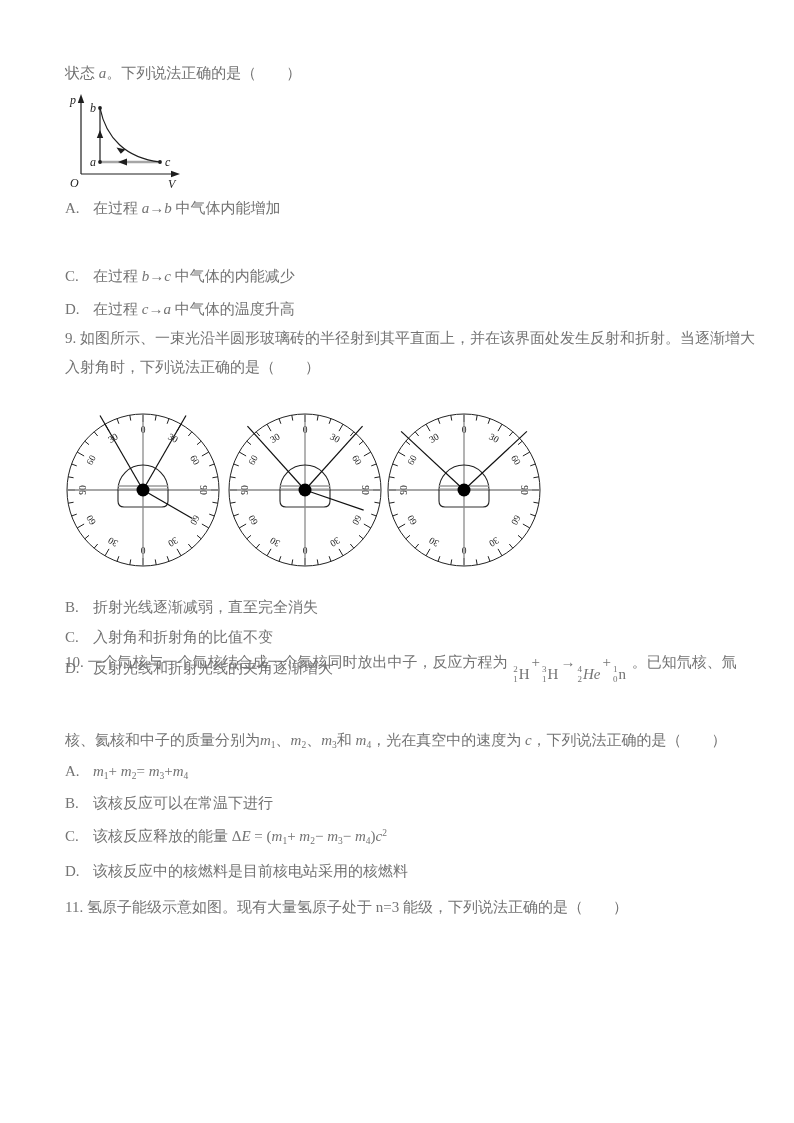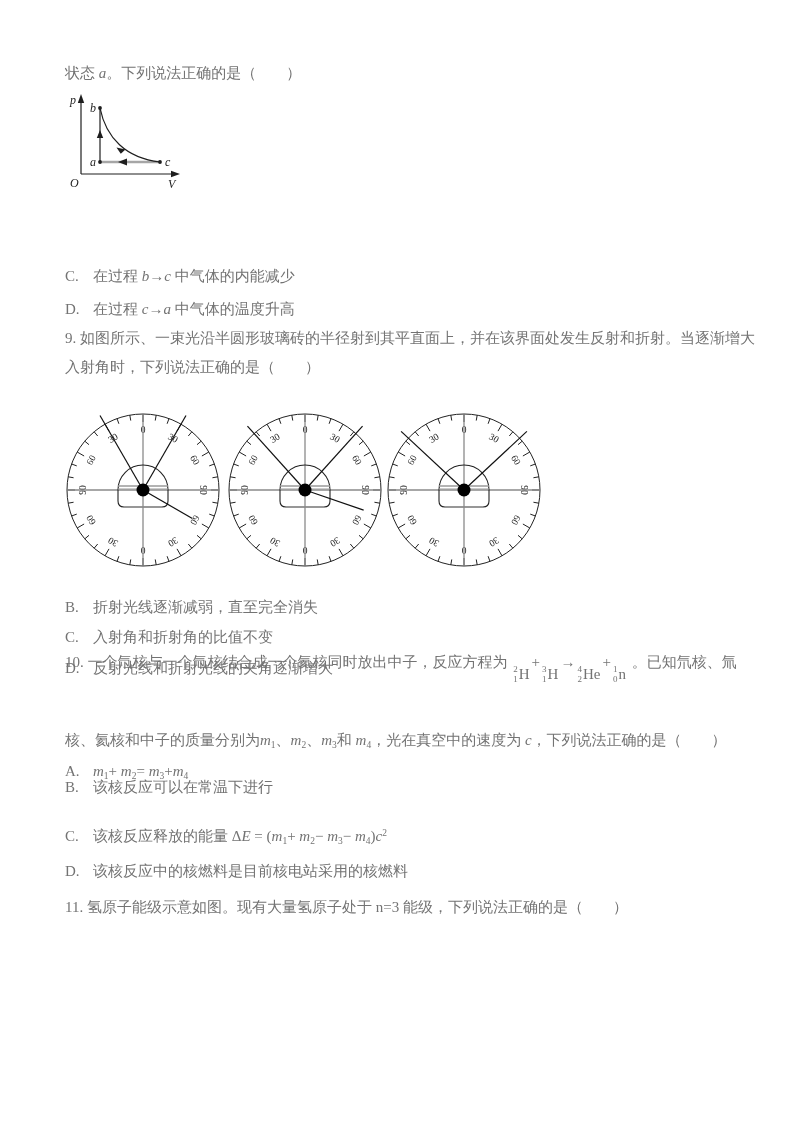--- a/index.html
+++ b/index.html
@@ -10,21 +10,21 @@
     font-size:15px;color:#737373;
   }
   .line,.opt{position:absolute;left:65px;white-space:nowrap;line-height:23px;}
   .letter{display:inline-block;min-width:28px;}
   i{font-style:italic;font-family:"Liberation Serif","DejaVu Serif",serif;}
   sub{font-size:9.5px;vertical-align:-3px;line-height:0;}
   sup{font-size:9.5px;vertical-align:5px;line-height:0;}
   .nuc{display:inline-flex;align-items:center;vertical-align:-5px;margin:0 2px;}
   .nuc .st{display:inline-flex;flex-direction:column;align-items:center;
     font-size:9px;line-height:1.15;margin-right:1px;}
-  .nuc .it{}
+  .nuc .it{font-style:italic;}
   svg{position:absolute;}
   .pvlab{font-style:italic;font-size:12px;fill:#1e1e1e;}
   .scale-num{font-size:9.5px;fill:#222222;}
 </style>
 </head>
 <body>
 
 <div class="page">
 
   <div class="line" style="top:62px">状态 <i>a</i>。下列说法正确的是（　　）</div>
@@ -49,20 +49,23 @@
     <circle cx="96" cy="70" r="1.9" fill="#1e1e1e"></circle>
 
     <text x="6" y="12" class="pvlab">p</text>
     <text x="104" y="96" class="pvlab">V</text>
     <text x="6" y="95" class="pvlab">O</text>
     <text x="26" y="20" class="pvlab">b</text>
     <text x="26" y="74" class="pvlab">a</text>
     <text x="101" y="74" class="pvlab">c</text>
   </svg>
 
+  <div class="opt" style="top:197px">
+    <span class="letter">A.</span><span>在过程 <i>a</i>→<i>b</i> 中气体内能增加</span>
+  </div>
   <div class="opt" style="top:265px">
     <span class="letter">C.</span><span>在过程 <i>b</i>→<i>c</i> 中气体的内能减少</span>
   </div>
   <div class="opt" style="top:298px">
     <span class="letter">D.</span><span>在过程 <i>c</i>→<i>a</i> 中气体的温度升高</span>
   </div>
 
   <div class="line" style="top:327px">9. 如图所示、一束光沿半圆形玻璃砖的半径射到其平直面上，并在该界面处发生反射和折射。当逐渐增大</div>
   <div class="line" style="top:356px">入射角时，下列说法正确的是（　　）</div>
 
@@ -284,21 +287,21 @@
           <span>1</span>
           <span>0</span>
         </span>
         <span>n</span>
       </span> 。已知氘核、氚</div>
   <div class="line" style="top:729px">核、氦核和中子的质量分别为<i>m</i><sub>1</sub>、<i>m</i><sub>2</sub>、<i>m</i><sub>3</sub>和 <i>m</i><sub>4</sub>，光在真空中的速度为 <i>c</i>，下列说法正确的是（　　）</div>
 
   <div class="opt" style="top:760px">
     <span class="letter">A.</span><span><i>m</i><sub>1</sub>+ <i>m</i><sub>2</sub>= <i>m</i><sub>3</sub>+<i>m</i><sub>4</sub></span>
   </div>
-  <div class="opt" style="top:776px">
+  <div class="opt" style="top:792px">
     <span class="letter">B.</span><span>该核反应可以在常温下进行</span>
   </div>
   <div class="opt" style="top:825px">
     <span class="letter">C.</span><span>该核反应释放的能量 Δ<i>E</i> = (<i>m</i><sub>1</sub>+ <i>m</i><sub>2</sub>− <i>m</i><sub>3</sub>− <i>m</i><sub>4</sub>)<i>c</i><sup>2</sup></span>
   </div>
   <div class="opt" style="top:860px">
     <span class="letter">D.</span><span>该核反应中的核燃料是目前核电站采用的核燃料</span>
   </div>
 
   <div class="line" style="top:896px">11. 氢原子能级示意如图。现有大量氢原子处于 n=3 能级，下列说法正确的是（　　）</div>

